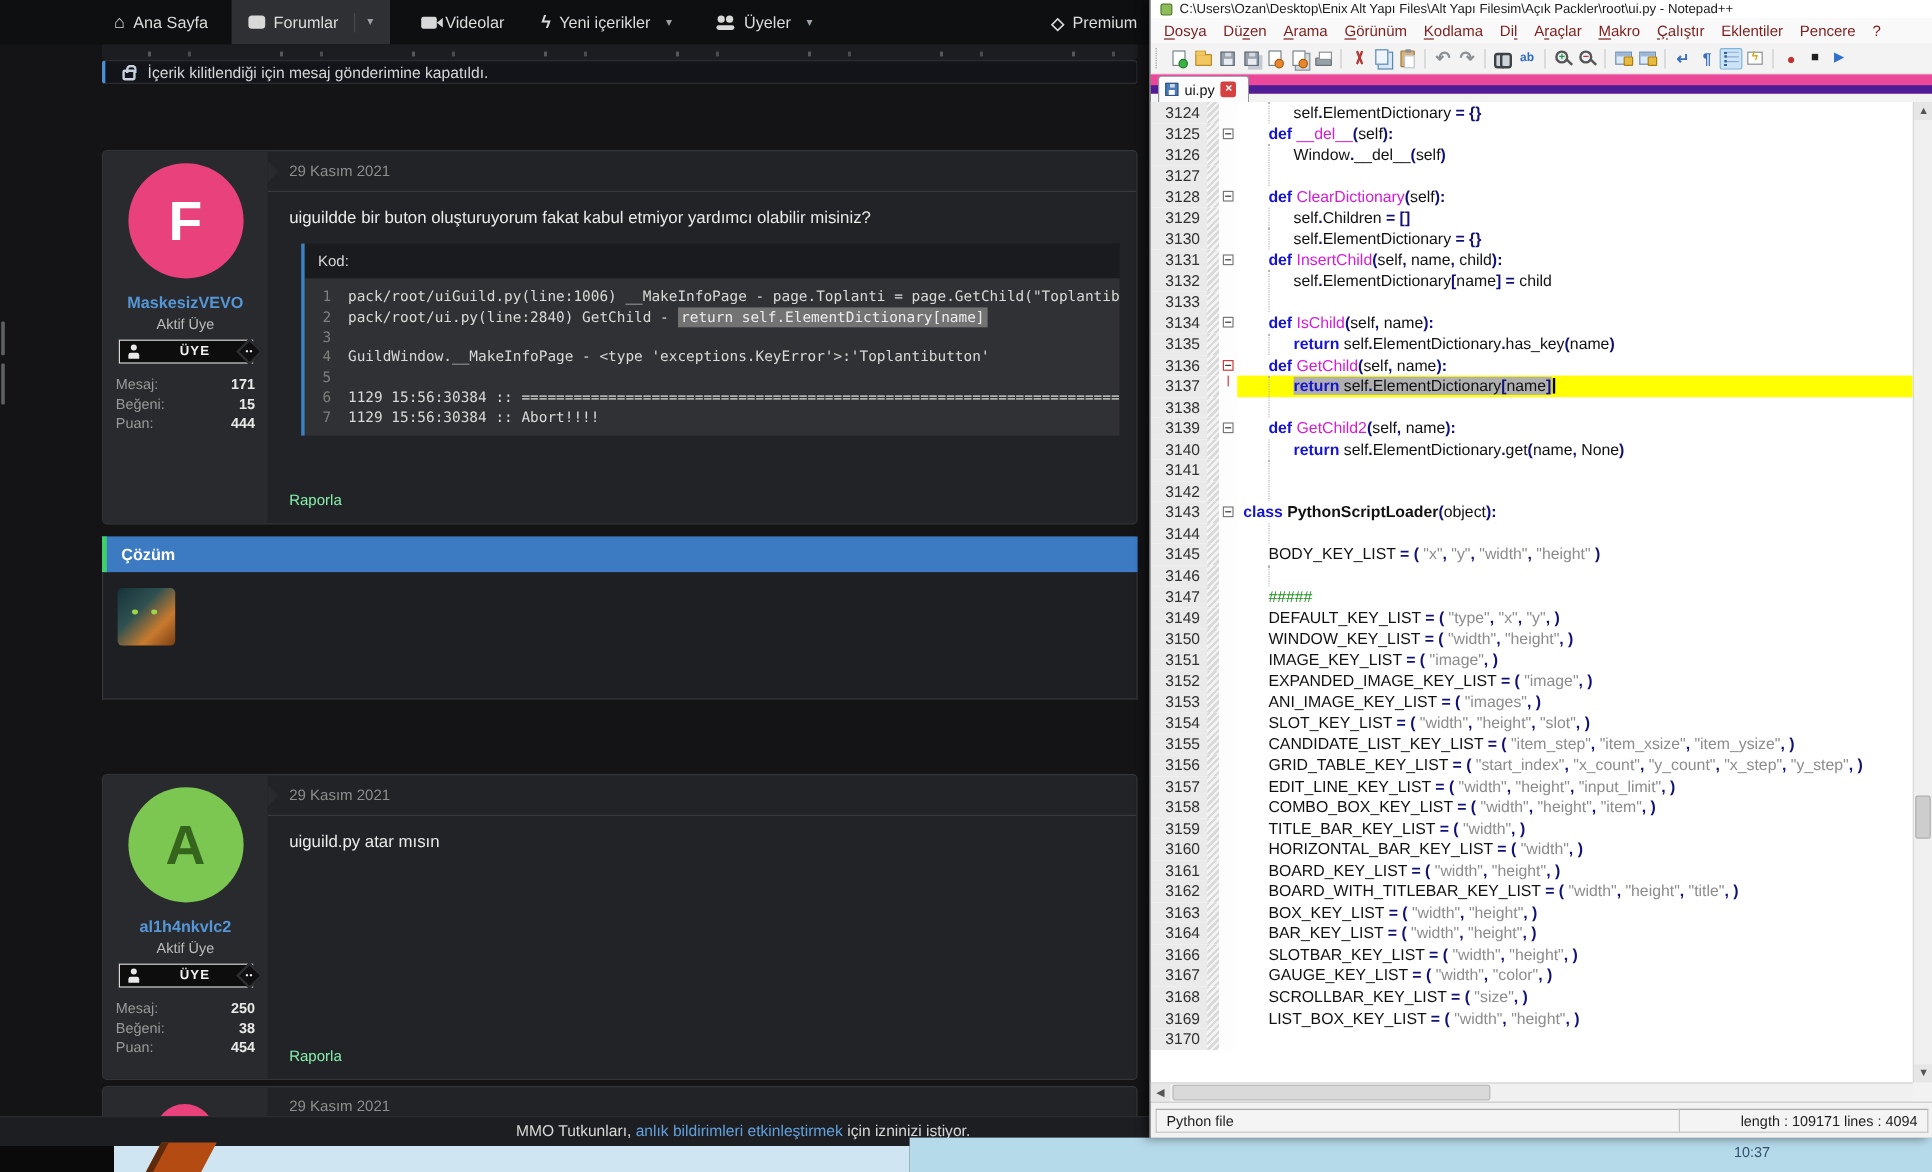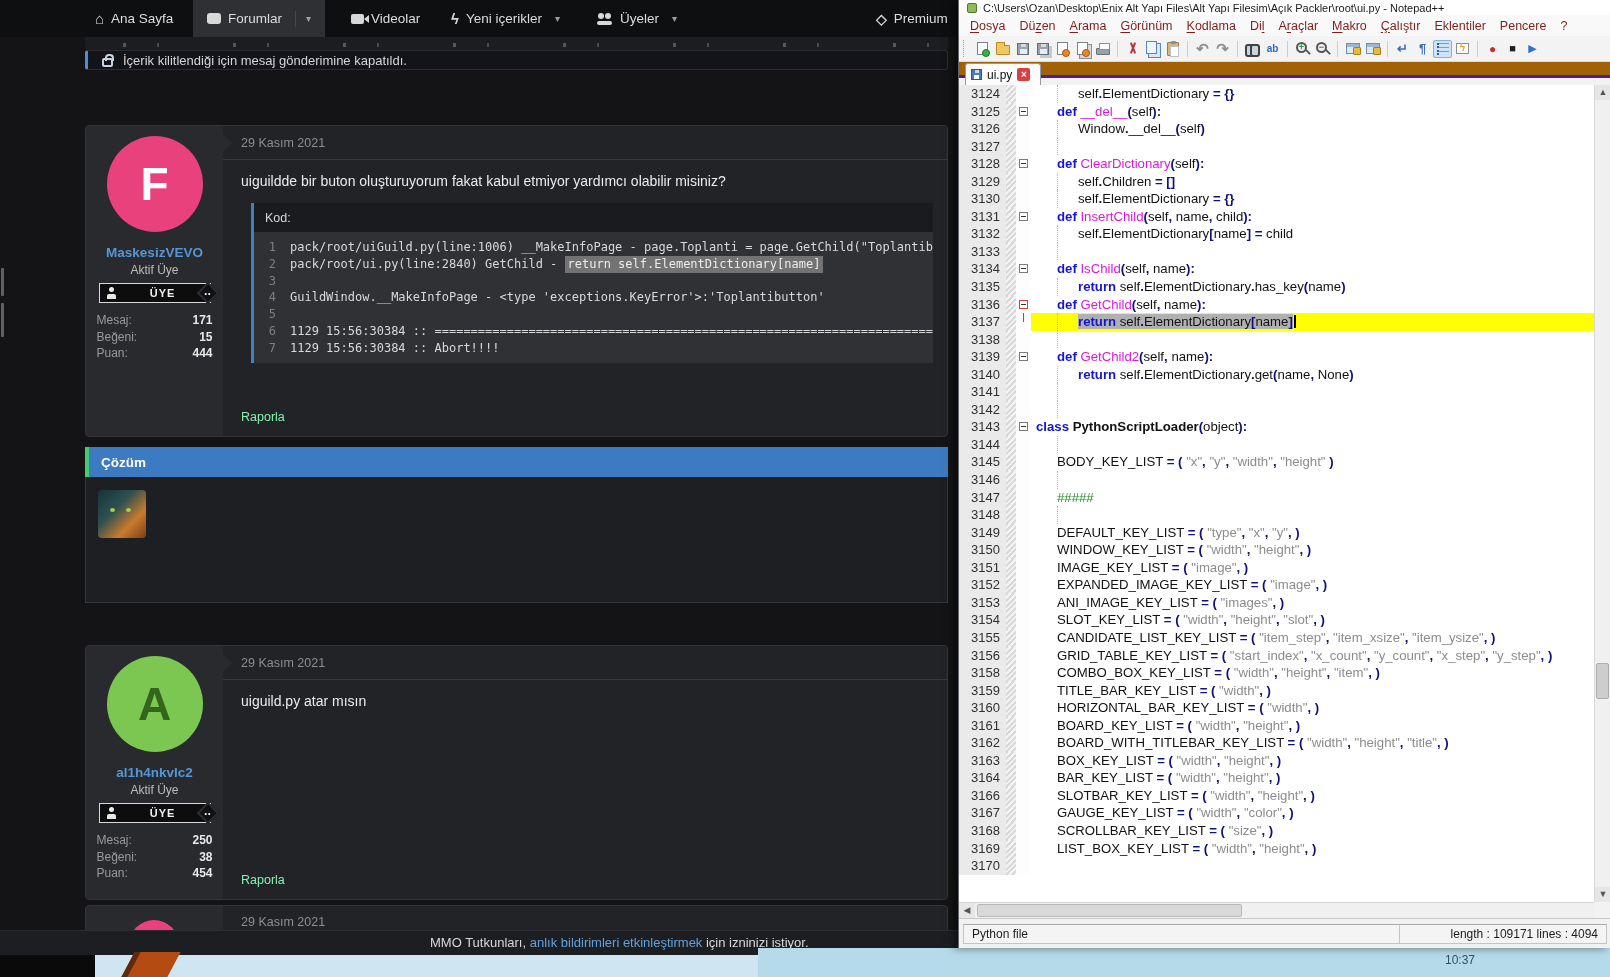--- a/index.html
+++ b/index.html
@@ -61,21 +61,21 @@
   .report-link{position:absolute;left:18px;bottom:12px;color:#86efac;font-size:12.5px;cursor:pointer}
 
   .code-block{margin:14px 14px 0 28px;border-left:3px solid #3e82c4}
   .code-head{height:29px;background:#1a1b1f;display:flex;align-items:center;padding-left:11px;color:#d8d8d8;font-size:12.5px}
   .code-body{background:#303134;padding:7px 0;height:131px;overflow:hidden}
   .c-line{display:flex;font-family:"DejaVu Sans Mono",monospace;font-size:12px;line-height:16.8px;white-space:pre;overflow:hidden}
   .c-line .cn{width:36px;min-width:36px;text-align:right;padding-right:14px;color:#7f7f7f}
   .c-line .ct{color:#d9d9d9}
   .c-line .chl{background:#737373;color:#ececec;padding:0 3px}
 
-  #solution{position:absolute;left:85px;top:447px;width:863px;height:156px}
+  #solution{position:absolute;left:85px;top:447px;width:863px;height:136px}
   .sol-head{height:30px;background:#3c7ac2;border-left:4px solid #3ed16b;display:flex;align-items:center;padding-left:12px;color:#fff;font-size:13.5px;font-weight:bold}
   .sol-body{position:absolute;top:30px;left:0;right:0;bottom:0;background:#1e1f23;border:1px solid #343539;border-top:none}
   .sol-avatar{position:absolute;left:12px;top:13px;width:48px;height:48px;border-radius:4px;
     background:linear-gradient(135deg,#17333a 0%,#2f5050 38%,#c97a2e 70%,#7a3f16 100%);overflow:hidden}
   .sol-avatar::before,.sol-avatar::after{content:'';position:absolute;top:18px;width:5px;height:4px;border-radius:50%;background:#9fd34a}
   .sol-avatar::before{left:12px}
   .sol-avatar::after{left:28px}
   .sol-content{position:absolute;left:76px;top:10px;right:14px}
   .sol-name-row{display:flex;align-items:center;gap:6px}
   .sol-name{color:#eba447;font-weight:bold;font-size:13.5px;cursor:pointer}
@@ -151,21 +151,21 @@
   .ic-syncwin::before{content:'';position:absolute;left:0;top:0;right:0;height:3px;background:#9db8d6}
   .ic-syncwin::after{content:'';position:absolute;right:-2px;bottom:-2px;width:6px;height:6px;background:#e9b93d;border:1px solid #a97f18;border-radius:1px}
   .ic-wrap,.ic-pilcrow{font-size:13px;font-weight:bold;color:#3a6fbf;line-height:1}
   .ic-guide{width:12px;height:12px;background:repeating-linear-gradient(180deg,#7a9cc4 0 1px,transparent 1px 4px);border-left:2px dotted #2f5f9e}
   .ic-func{width:13px;height:11px;background:#fff;border:1px solid #8a8f94;position:relative}
   .ic-func::after{content:'ϟ';position:absolute;left:0;right:0;top:-2px;text-align:center;color:#e0a51a;font-size:10px;font-weight:bold}
   .ic-rec{font-size:12px;color:#c23030;line-height:1}
   .ic-stop{font-size:11px;color:#1f1f1f;line-height:1}
   .ic-play{font-size:11px;color:#2e6fd0;line-height:1}
 
-  #npp-tabbar{position:absolute;left:0;top:62px;right:0;height:16px;background:#a16207;border-bottom:3px solid #4c1d95}
+  #npp-tabbar{position:absolute;left:0;top:62px;right:0;height:16px;background:#ec4899;border-bottom:7px solid #4c1d95}
   #npp-tab{position:absolute;left:6px;top:1px;width:76px;height:22px;background:#fcfcfc;border:1px solid #8f9aa4;border-bottom:none;border-radius:3px 3px 0 0;display:flex;align-items:center;gap:5px;padding:0 5px;cursor:pointer}
   .tfloppy{width:11px;height:11px;background:#4a7ab8;border:1px solid #2f5586;position:relative}
   .tfloppy::after{content:'';position:absolute;left:2px;bottom:0;width:5px;height:4px;background:#fff}
   .tfloppy::before{content:'';position:absolute;left:3px;top:0;width:4px;height:3px;background:#cfd8e6}
   #npp-tab .tname{font-size:12px;color:#101010}
   .tab-close{width:13px;height:13px;background:#d64040;border-radius:2px;color:#fff;font-size:10px;font-weight:bold;display:flex;align-items:center;justify-content:center;cursor:pointer}
 
   #npp-editor{position:absolute;left:0;top:85px;right:16px;height:817px;background:#fff;overflow:hidden}
   .nline{display:flex;height:17.55px;position:relative}
   .nline .ln{width:47px;min-width:47px;background:#eaeaea;color:#303030;font-size:13px;text-align:right;padding-right:6px;line-height:17.55px}
@@ -630,26 +630,20 @@
           <span class="fd"></span>
           <span class="cc ind2"><i class="guide"></i></span>
         </div>
         <div class="nline">
           <span class="ln">3147</span>
           <span class="bm"></span>
           <span class="fd"></span>
           <span class="cc ind1"><span class="c">#####</span></span>
         </div>
         <div class="nline">
-          <span class="ln">3148</span>
-          <span class="bm"></span>
-          <span class="fd"></span>
-          <span class="cc ind2"><i class="guide"></i></span>
-        </div>
-        <div class="nline">
           <span class="ln">3149</span>
           <span class="bm"></span>
           <span class="fd"></span>
           <span class="cc ind1"><span class="t">DEFAULT_KEY_LIST </span><span class="p">= ( </span><span class="s">"type"</span><span class="p">, </span><span class="s">"x"</span><span class="p">, </span><span class="s">"y"</span><span class="p">, )</span></span>
         </div>
         <div class="nline">
           <span class="ln">3150</span>
           <span class="bm"></span>
           <span class="fd"></span>
           <span class="cc ind1"><span class="t">WINDOW_KEY_LIST </span><span class="p">= ( </span><span class="s">"width"</span><span class="p">, </span><span class="s">"height"</span><span class="p">, )</span></span>
@@ -682,20 +676,26 @@
           <span class="ln">3155</span>
           <span class="bm"></span>
           <span class="fd"></span>
           <span class="cc ind1"><span class="t">CANDIDATE_LIST_KEY_LIST </span><span class="p">= ( </span><span class="s">"item_step"</span><span class="p">, </span><span class="s">"item_xsize"</span><span class="p">, </span><span class="s">"item_ysize"</span><span class="p">, )</span></span>
         </div>
         <div class="nline">
           <span class="ln">3156</span>
           <span class="bm"></span>
           <span class="fd"></span>
           <span class="cc ind1"><span class="t">GRID_TABLE_KEY_LIST </span><span class="p">= ( </span><span class="s">"start_index"</span><span class="p">, </span><span class="s">"x_count"</span><span class="p">, </span><span class="s">"y_count"</span><span class="p">, </span><span class="s">"x_step"</span><span class="p">, </span><span class="s">"y_step"</span><span class="p">, )</span></span>
+        </div>
+        <div class="nline">
+          <span class="ln">3157</span>
+          <span class="bm"></span>
+          <span class="fd"></span>
+          <span class="cc ind1"><span class="t">EDIT_LINE_KEY_LIST </span><span class="p">= ( </span><span class="s">"width"</span><span class="p">, </span><span class="s">"height"</span><span class="p">, </span><span class="s">"input_limit"</span><span class="p">, )</span></span>
         </div>
         <div class="nline">
           <span class="ln">3158</span>
           <span class="bm"></span>
           <span class="fd"></span>
           <span class="cc ind1"><span class="t">COMBO_BOX_KEY_LIST </span><span class="p">= ( </span><span class="s">"width"</span><span class="p">, </span><span class="s">"height"</span><span class="p">, </span><span class="s">"item"</span><span class="p">, )</span></span>
         </div>
         <div class="nline">
           <span class="ln">3159</span>
           <span class="bm"></span>

